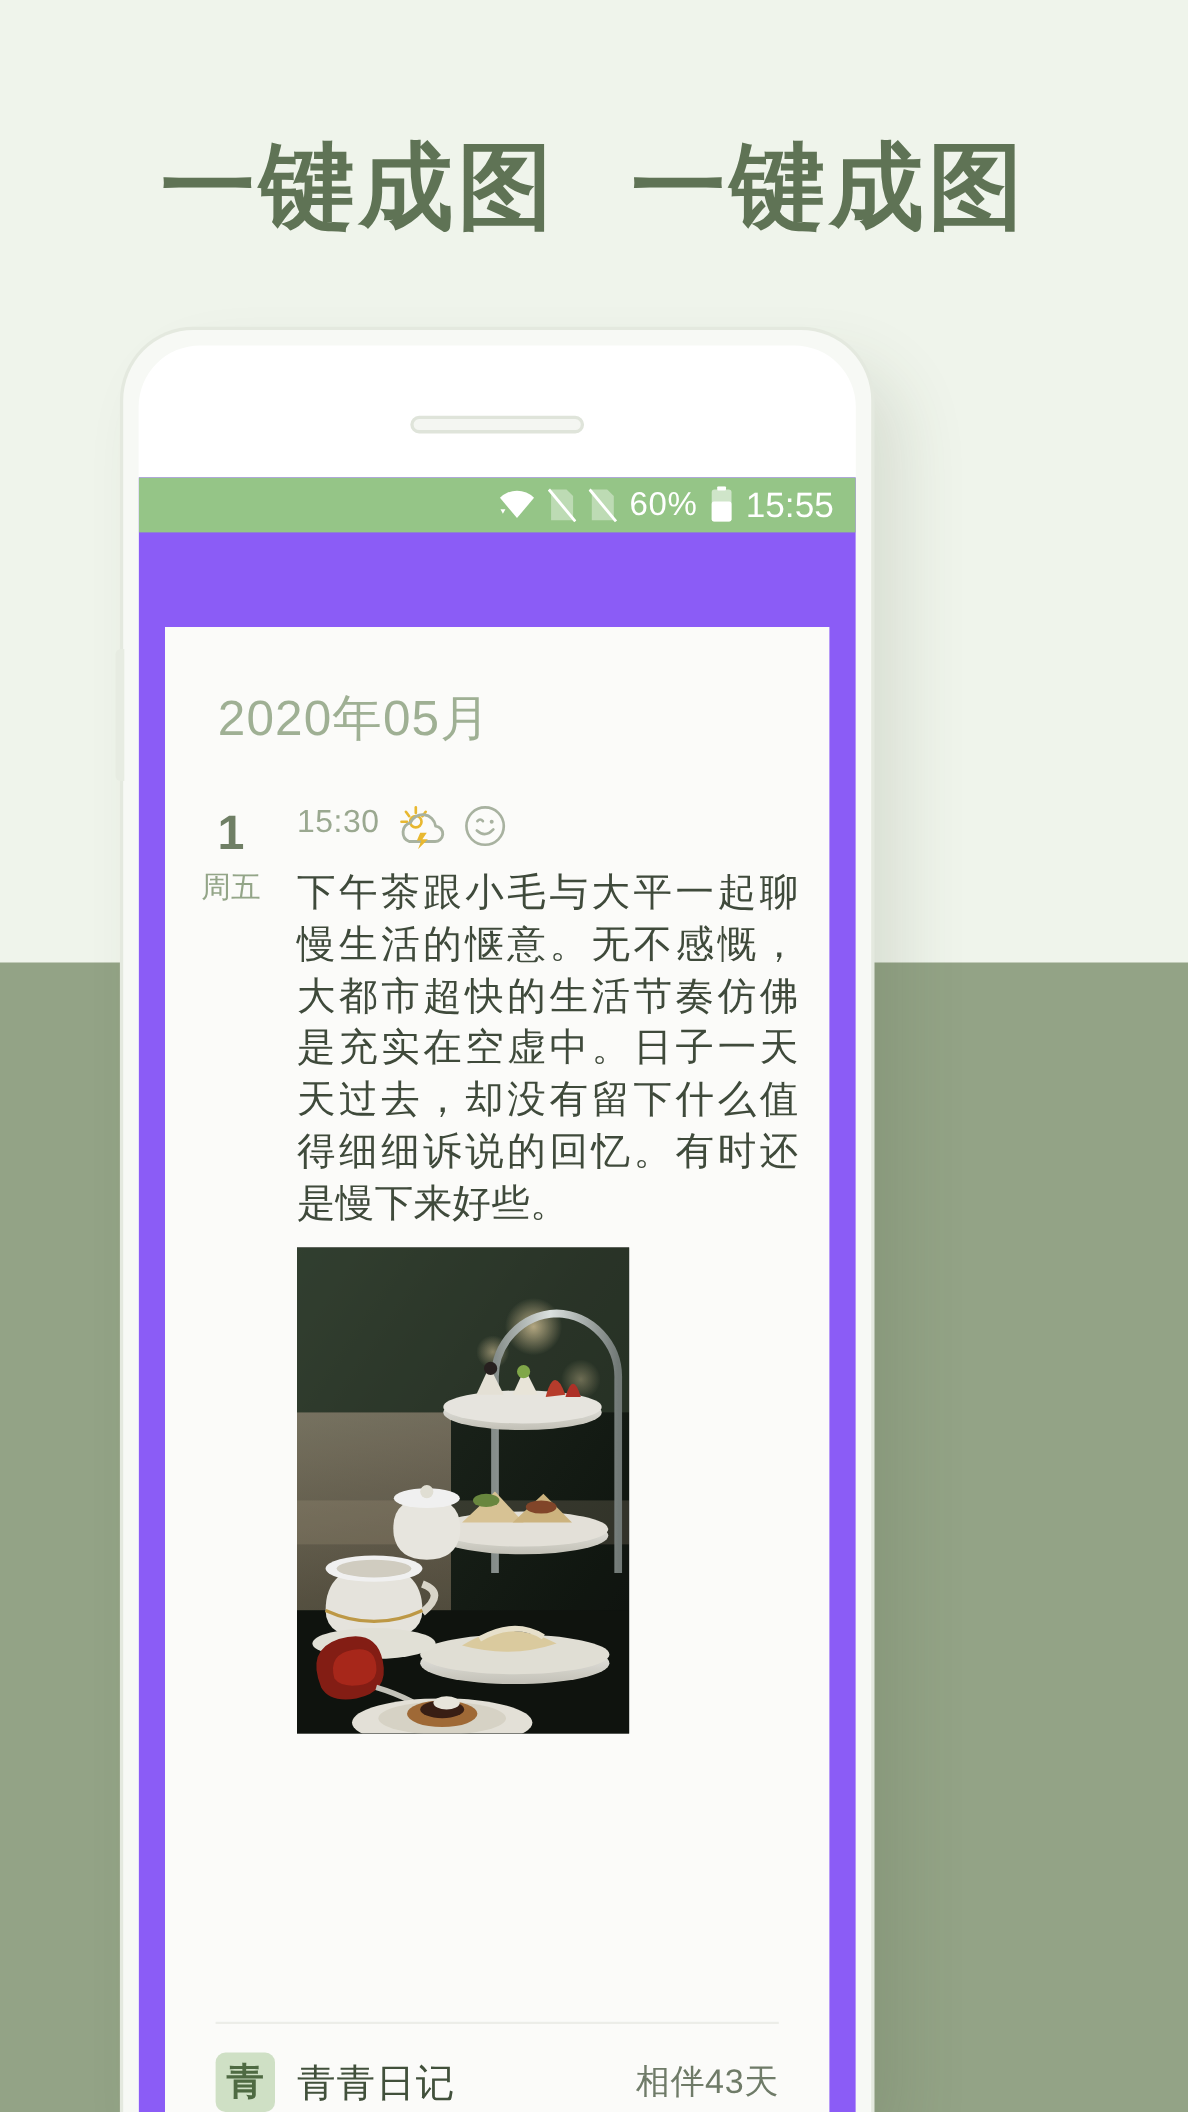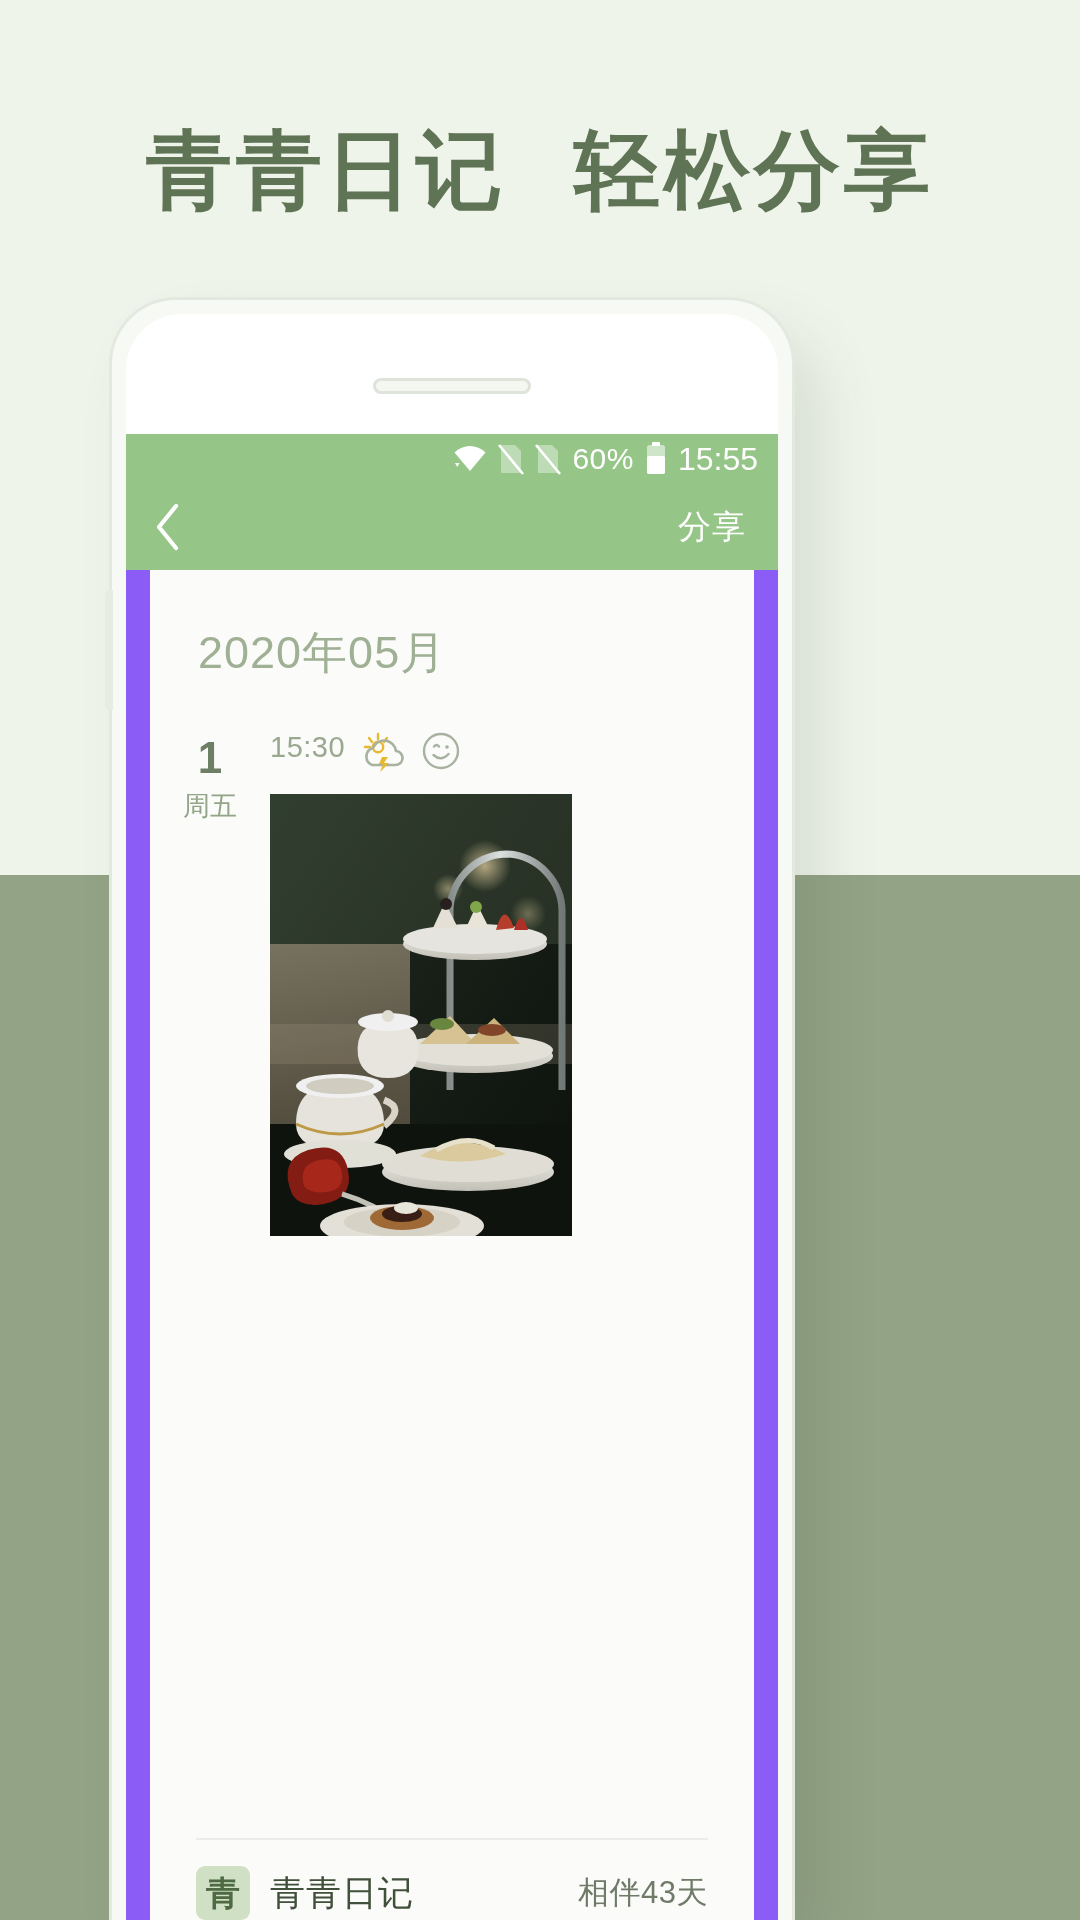--- a/index.html
+++ b/index.html
@@ -167,21 +167,21 @@
   }
   .brand-name { font-size:35px; color:#41503b; letter-spacing:1px;font-family:Liberation Serif, serif; }
   .days-count { font-size:31px; color:#6f7b68; letter-spacing:0.5px; }
 </style>
 </head>
 <body>
 
 <div class="bg-top"></div>
 <div class="bg-bottom"></div>
 
-<div class="headline">青青日记  轻松分享</div>
+<div class="headline">一键成图  一键成图</div>
 
 <div class="phone-shell"></div>
 
 <div class="phone-inner">
 
   <div class="speaker"></div>
 
   <div class="screen">
 
     <div class="statusbar">
@@ -207,28 +207,20 @@
       <span class="sb-icon">
         <svg width="22" height="34" viewBox="0 0 22 34">
           <rect x="7" y="0" width="8" height="4" rx="1" fill="#ffffff"></rect>
           <rect x="2" y="3" width="18" height="29" rx="2.5" fill="#ffffff" opacity="0.55"></rect>
           <rect x="2" y="14" width="18" height="18" rx="2" fill="#ffffff"></rect>
         </svg>
       </span>
       <span class="sb-time">15:55</span>
     </div>
 
-    <div class="navbar">
-      <span class="back-btn">
-        <svg width="28" height="50" viewBox="0 0 28 50">
-          <polyline points="22,4 5,25 22,46" fill="none" stroke="#ffffff" stroke-width="4.2" stroke-linecap="round" stroke-linejoin="round"></polyline>
-        </svg>
-      </span>
-      <span class="share-btn">分享</span>
-    </div>
 
     <div class="card">
 
       <div class="month">2020年05月</div>
 
       <div class="entry">
 
         <div class="entry-date">
           <div class="day-num">1</div>
           <div class="day-week">周五</div>
@@ -256,20 +248,21 @@
             <span>
               <svg width="40" height="40" viewBox="0 0 40 40">
                 <circle cx="20" cy="20" r="17" fill="none" stroke="#a8b2a0" stroke-width="2.4"></circle>
                 <path d="M13 15.5 q2.5 -3 5 0" fill="none" stroke="#a8b2a0" stroke-width="2.4" stroke-linecap="round"></path>
                 <circle cx="26" cy="16" r="1.8" fill="#a8b2a0"></circle>
                 <path d="M12.5 24 q7.5 7 15 -1" fill="none" stroke="#a8b2a0" stroke-width="2.4" stroke-linecap="round"></path>
               </svg>
             </span>
           </div>
 
+          <div class="entry-text">下午茶跟小毛与大平一起聊慢生活的惬意。无不感慨，大都市超快的生活节奏仿佛是充实在空虚中。日子一天天过去，却没有留下什么值得细细诉说的回忆。有时还是慢下来好些。</div>
 
           <div class="photo">
             <svg viewBox="0 0 302 442" preserveAspectRatio="none">
               <defs>
                 <linearGradient id="bgd" x1="0" y1="0" x2="1" y2="1">
                   <stop offset="0%" stop-color="#2d3a2c"></stop>
                   <stop offset="45%" stop-color="#1a221a"></stop>
                   <stop offset="100%" stop-color="#0d120d"></stop>
                 </linearGradient>
                 <linearGradient id="wood" x1="0" y1="0" x2="0" y2="1">

